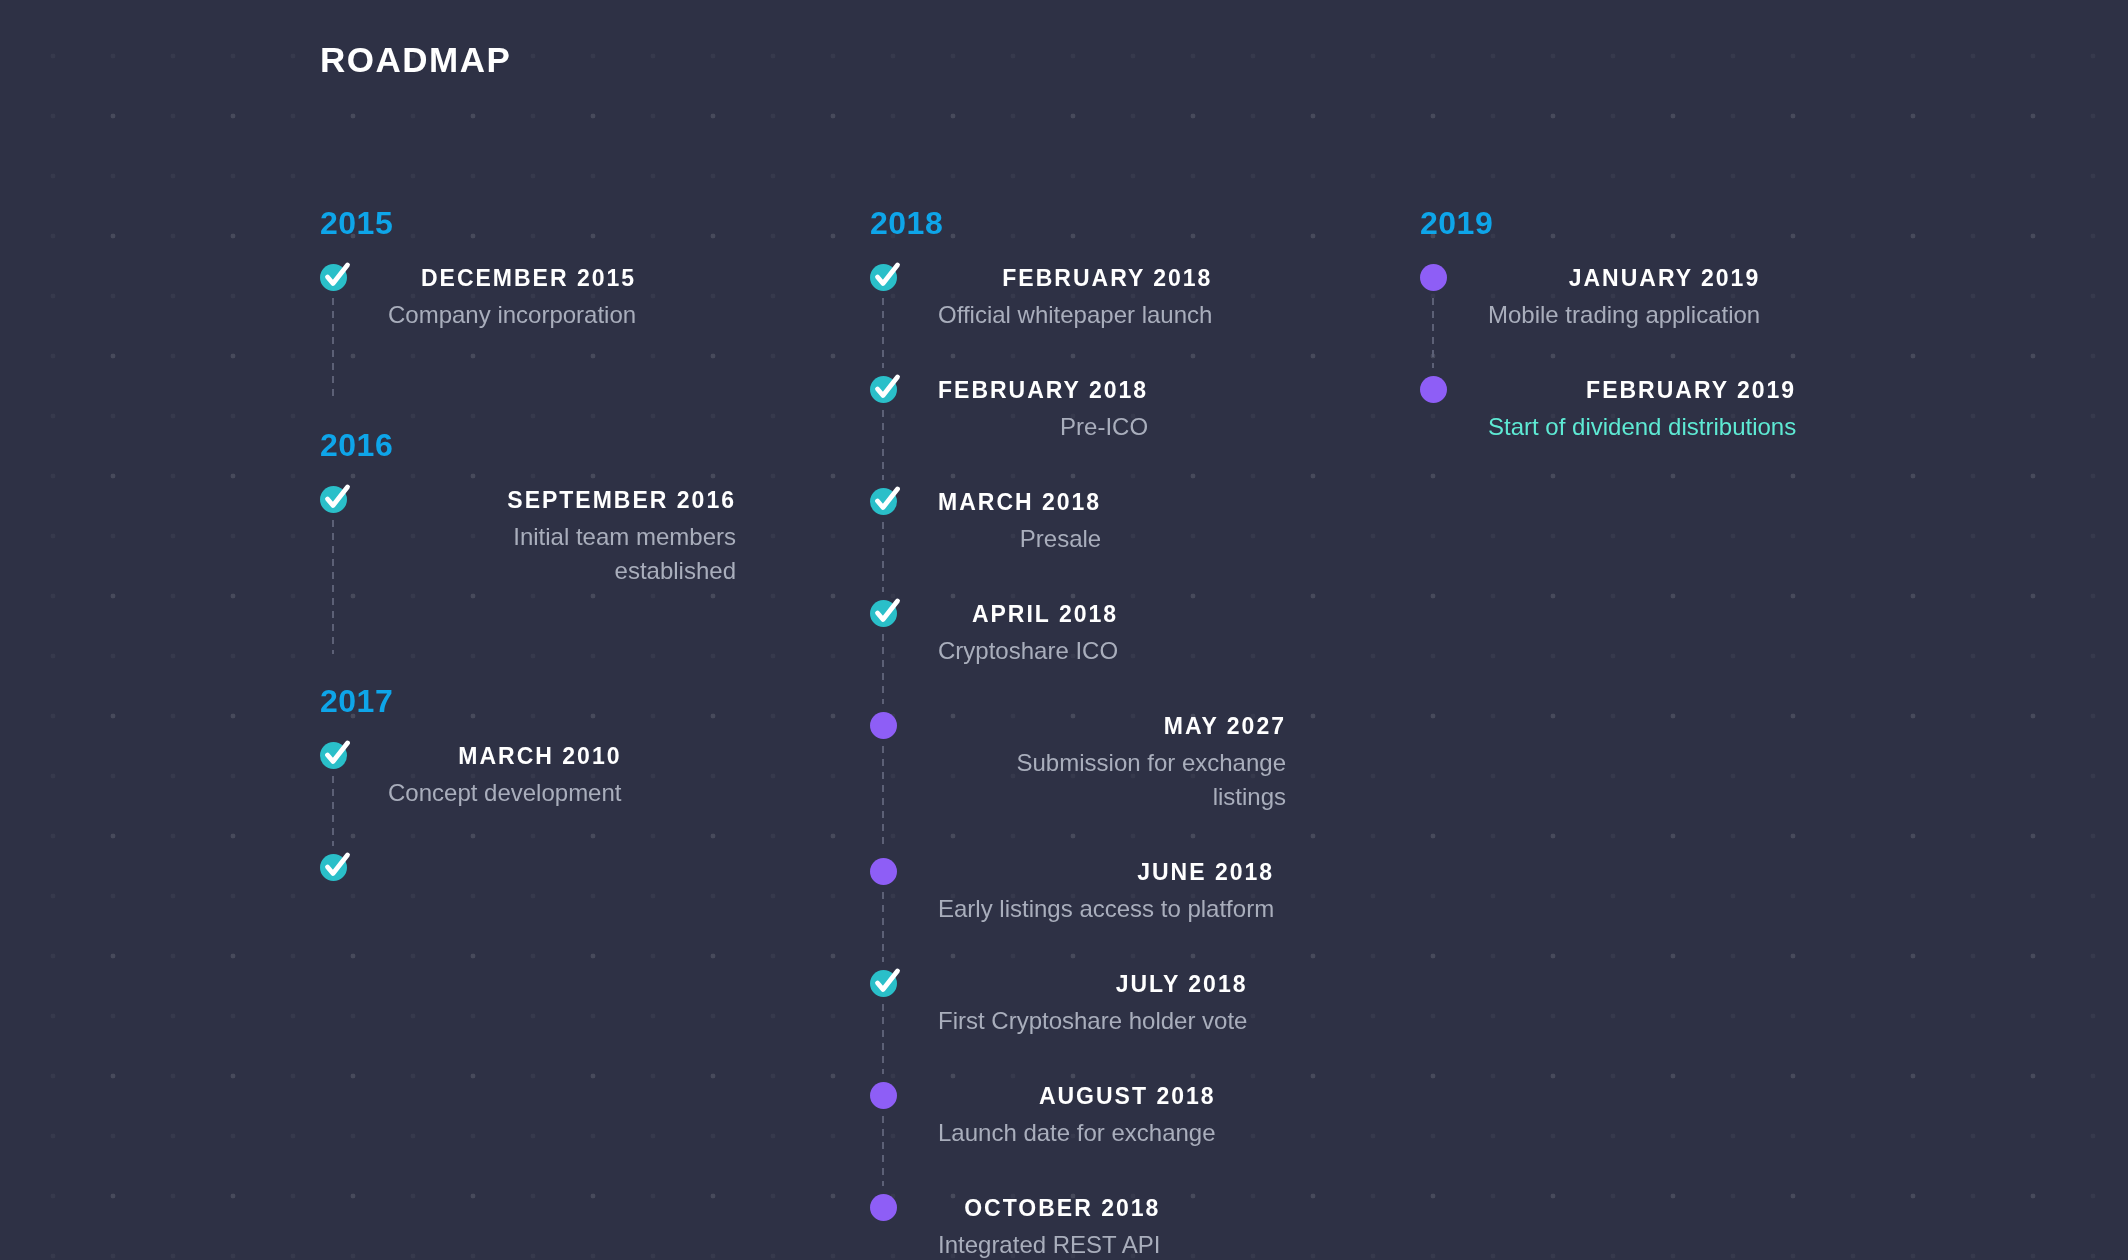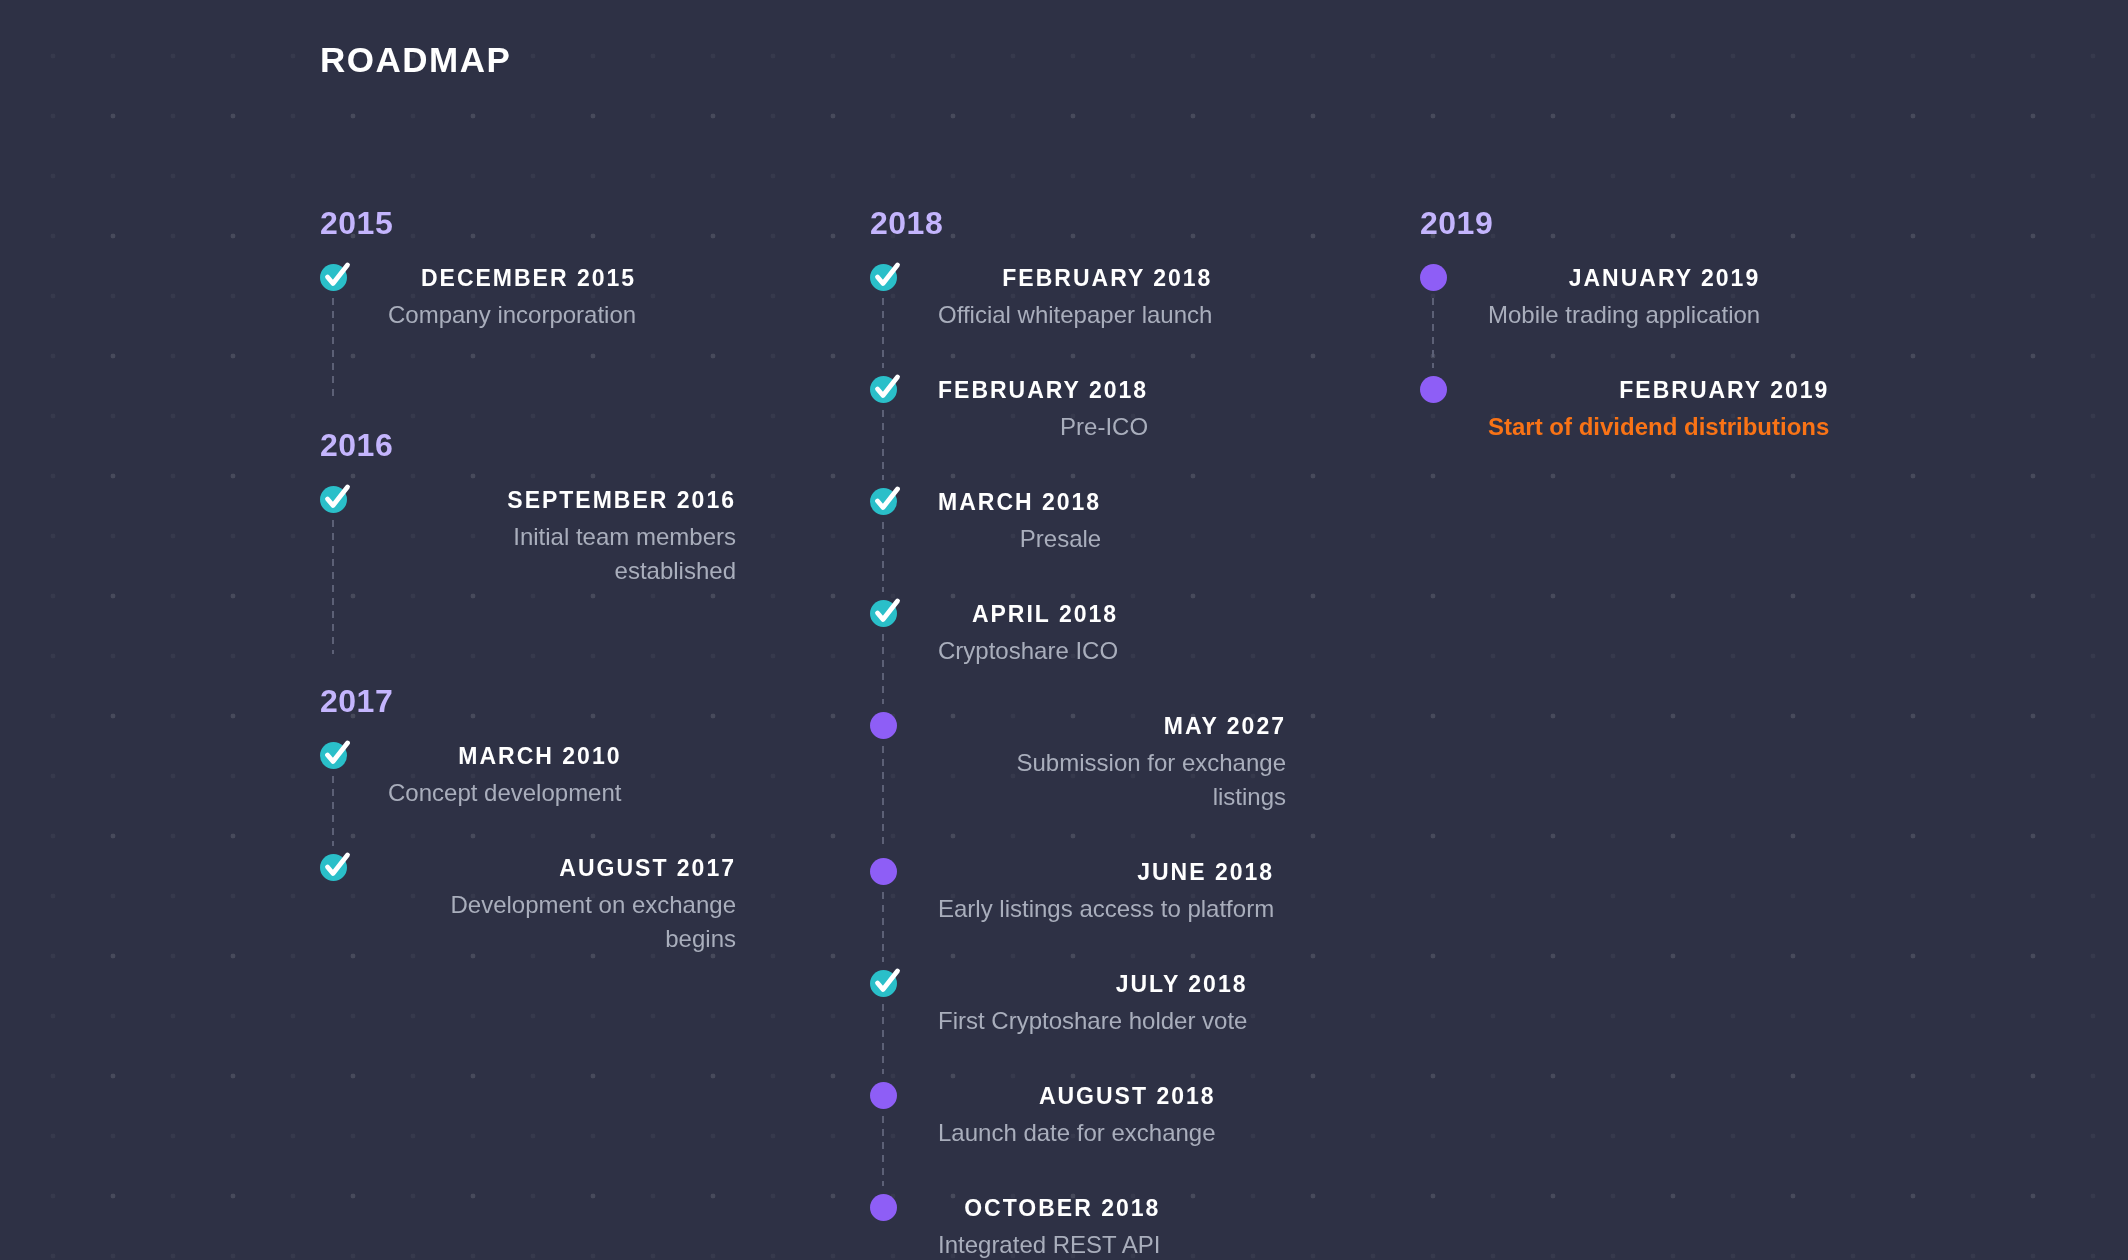--- a/index.html
+++ b/index.html
@@ -20,21 +20,21 @@
     font-size:35px;
     font-weight:700;
     letter-spacing:1.5px;
     line-height:48px;
     margin-bottom:120px;
   }
   .columns { display:flex; align-items:flex-start; }
   .column { width:472px; margin-right:78px; flex-shrink:0; }
   .section + .section { margin-top:12px; }
   .year {
-    color:#c4b5fd;
+    color:#0ea5e9;
     font-size:32px;
     font-weight:700;
     letter-spacing:0.5px;
     line-height:38px;
     margin-bottom:22px;
   }
   .item { position:relative; display:flex; padding-bottom:44px;text-align:right; }
   .item.section-end { padding-bottom:82px; }
   .item.last { padding-bottom:2px; }
   .marker-col { width:68px; flex-shrink:0; }
@@ -55,21 +55,21 @@
     line-height:28px;
     margin-bottom:6px;
   }
   .desc {
     color:#a9aebc;
     font-size:24px;
     font-weight:400;
     line-height:34px;
     max-width:348px;
   }
-  .desc.bold { color:#f97316; font-weight:700; }
+  .desc.bold { color:#5eead4; font-weight:400; }
   .column:nth-child(3) .desc { max-width:420px; }
 </style>
 </head>
 <body>
 
 <div class="wrap">
   <h1 class="page-title">ROADMAP</h1>
   <div class="columns">
       <div class="column">
         <div class="section">
@@ -123,24 +123,20 @@
             </div>
           </div>
           <div class="item last">
             <div class="marker-col">
               <div class="dot done" style="background: rgb(42, 191, 201);">
                 <svg viewBox="0 0 34 34">
                   <path d="M9.5 19 L15 25.5 L29.5 7" fill="none" stroke="#ffffff" stroke-width="4.8" stroke-linecap="round" stroke-linejoin="round"></path>
                 </svg>
               </div>
             </div>
-            <div class="text">
-              <div class="date">AUGUST 2017</div>
-              <div class="desc">Development on exchange begins</div>
-            </div>
           </div>
         </div>
       </div>
       <div class="column">
         <div class="section">
           <div class="year">2018</div>
           <div class="item">
             <div class="marker-col">
               <div class="dot done" style="background: rgb(42, 191, 201);">
                 <svg viewBox="0 0 34 34">

